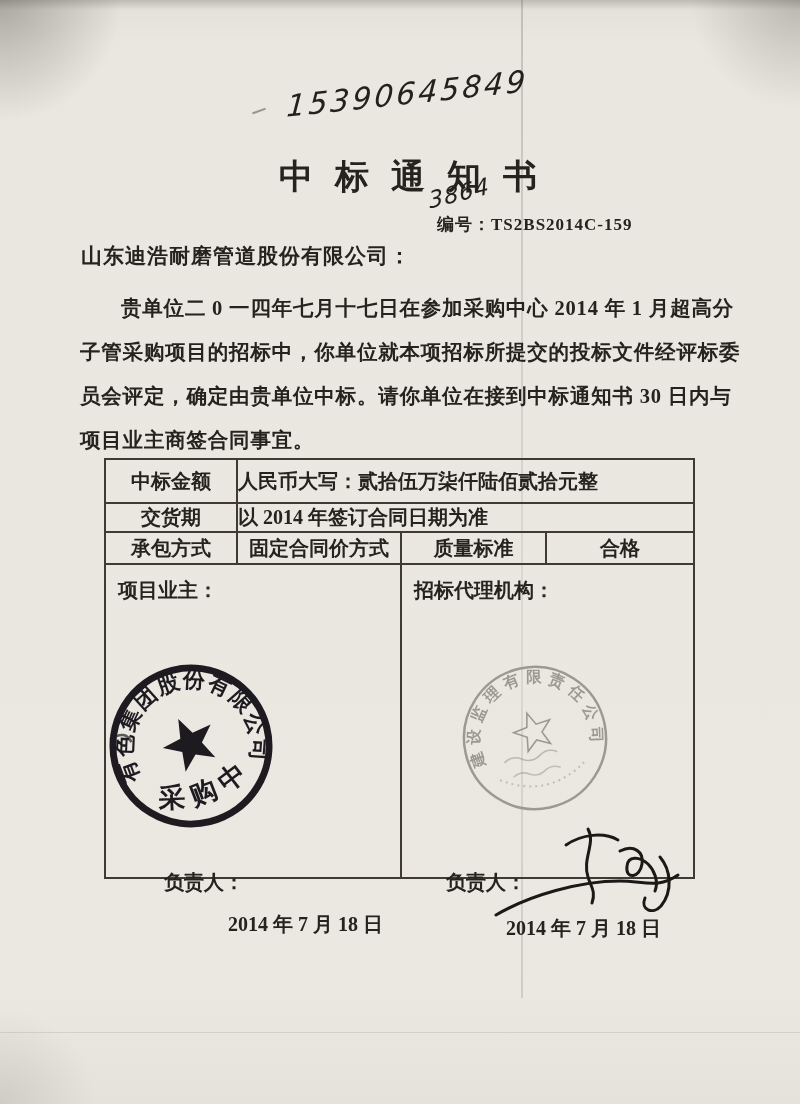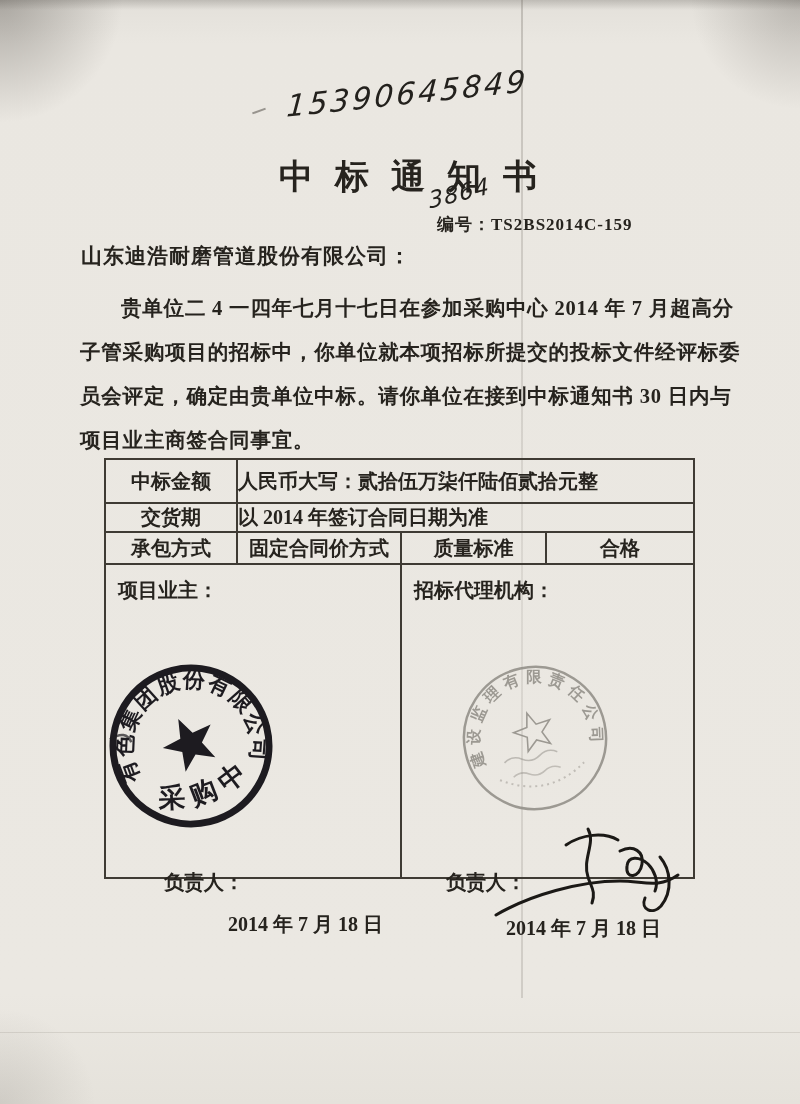--- a/index.html
+++ b/index.html
@@ -67,21 +67,21 @@
   <div class="hand hand-phone">15390645849</div>
 
   <h1 class="title">中标通知书</h1>
 
   <div class="hand hand-note">3864</div>
 
   <div class="docno"><span>编号：</span><span>TS2BS2014C-159</span></div>
 
   <div class="addressee">山东迪浩耐磨管道股份有限公司：</div>
 
-  <div class="bline bl1">贵单位二 4 一四年七月十七日在参加采购中心 2014 年 7 月超高分</div>
+  <div class="bline bl1">贵单位二 0 一四年七月十七日在参加采购中心 2014 年 1 月超高分</div>
   <div class="bline bl2">子管采购项目的招标中，你单位就本项招标所提交的投标文件经评标委</div>
   <div class="bline bl3">员会评定，确定由贵单位中标。请你单位在接到中标通知书 30 日内与</div>
   <div class="bline bl4">项目业主商签合同事宜。</div>
 
   <table class="award">
     <colgroup>
         <col style="width:132px">
         <col style="width:164px">
         <col style="width:145px">
         <col style="width:148px">

